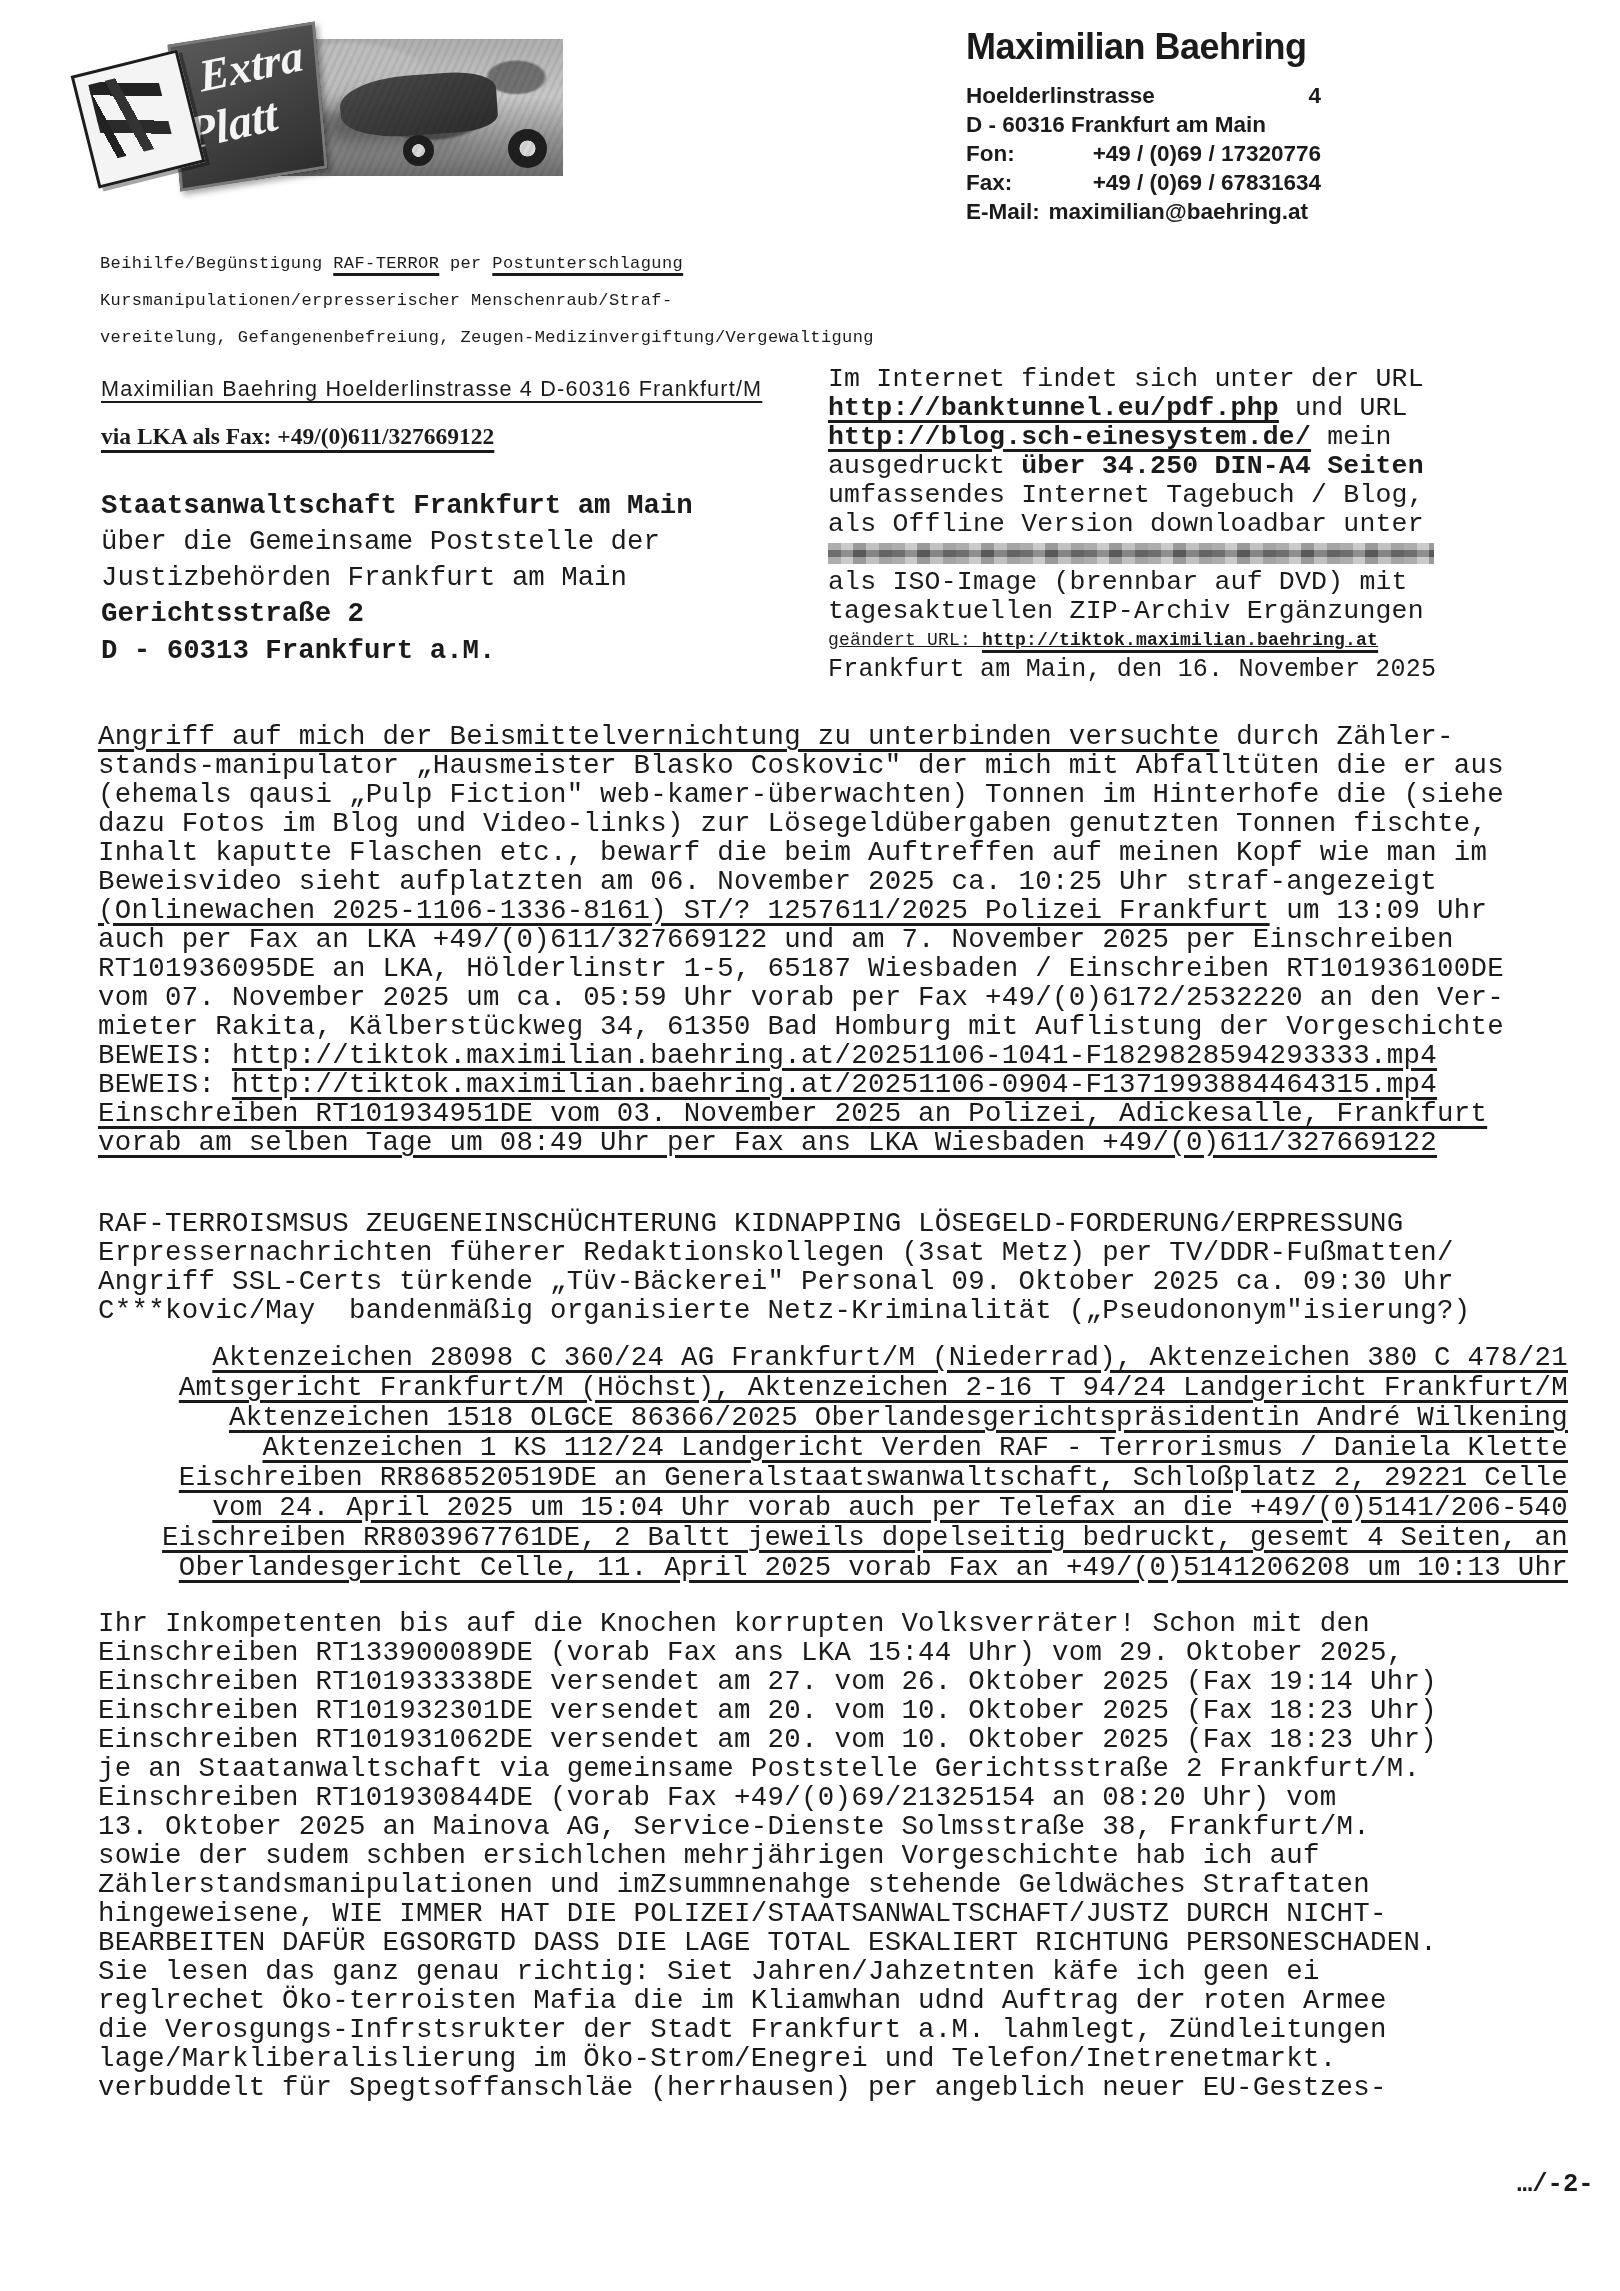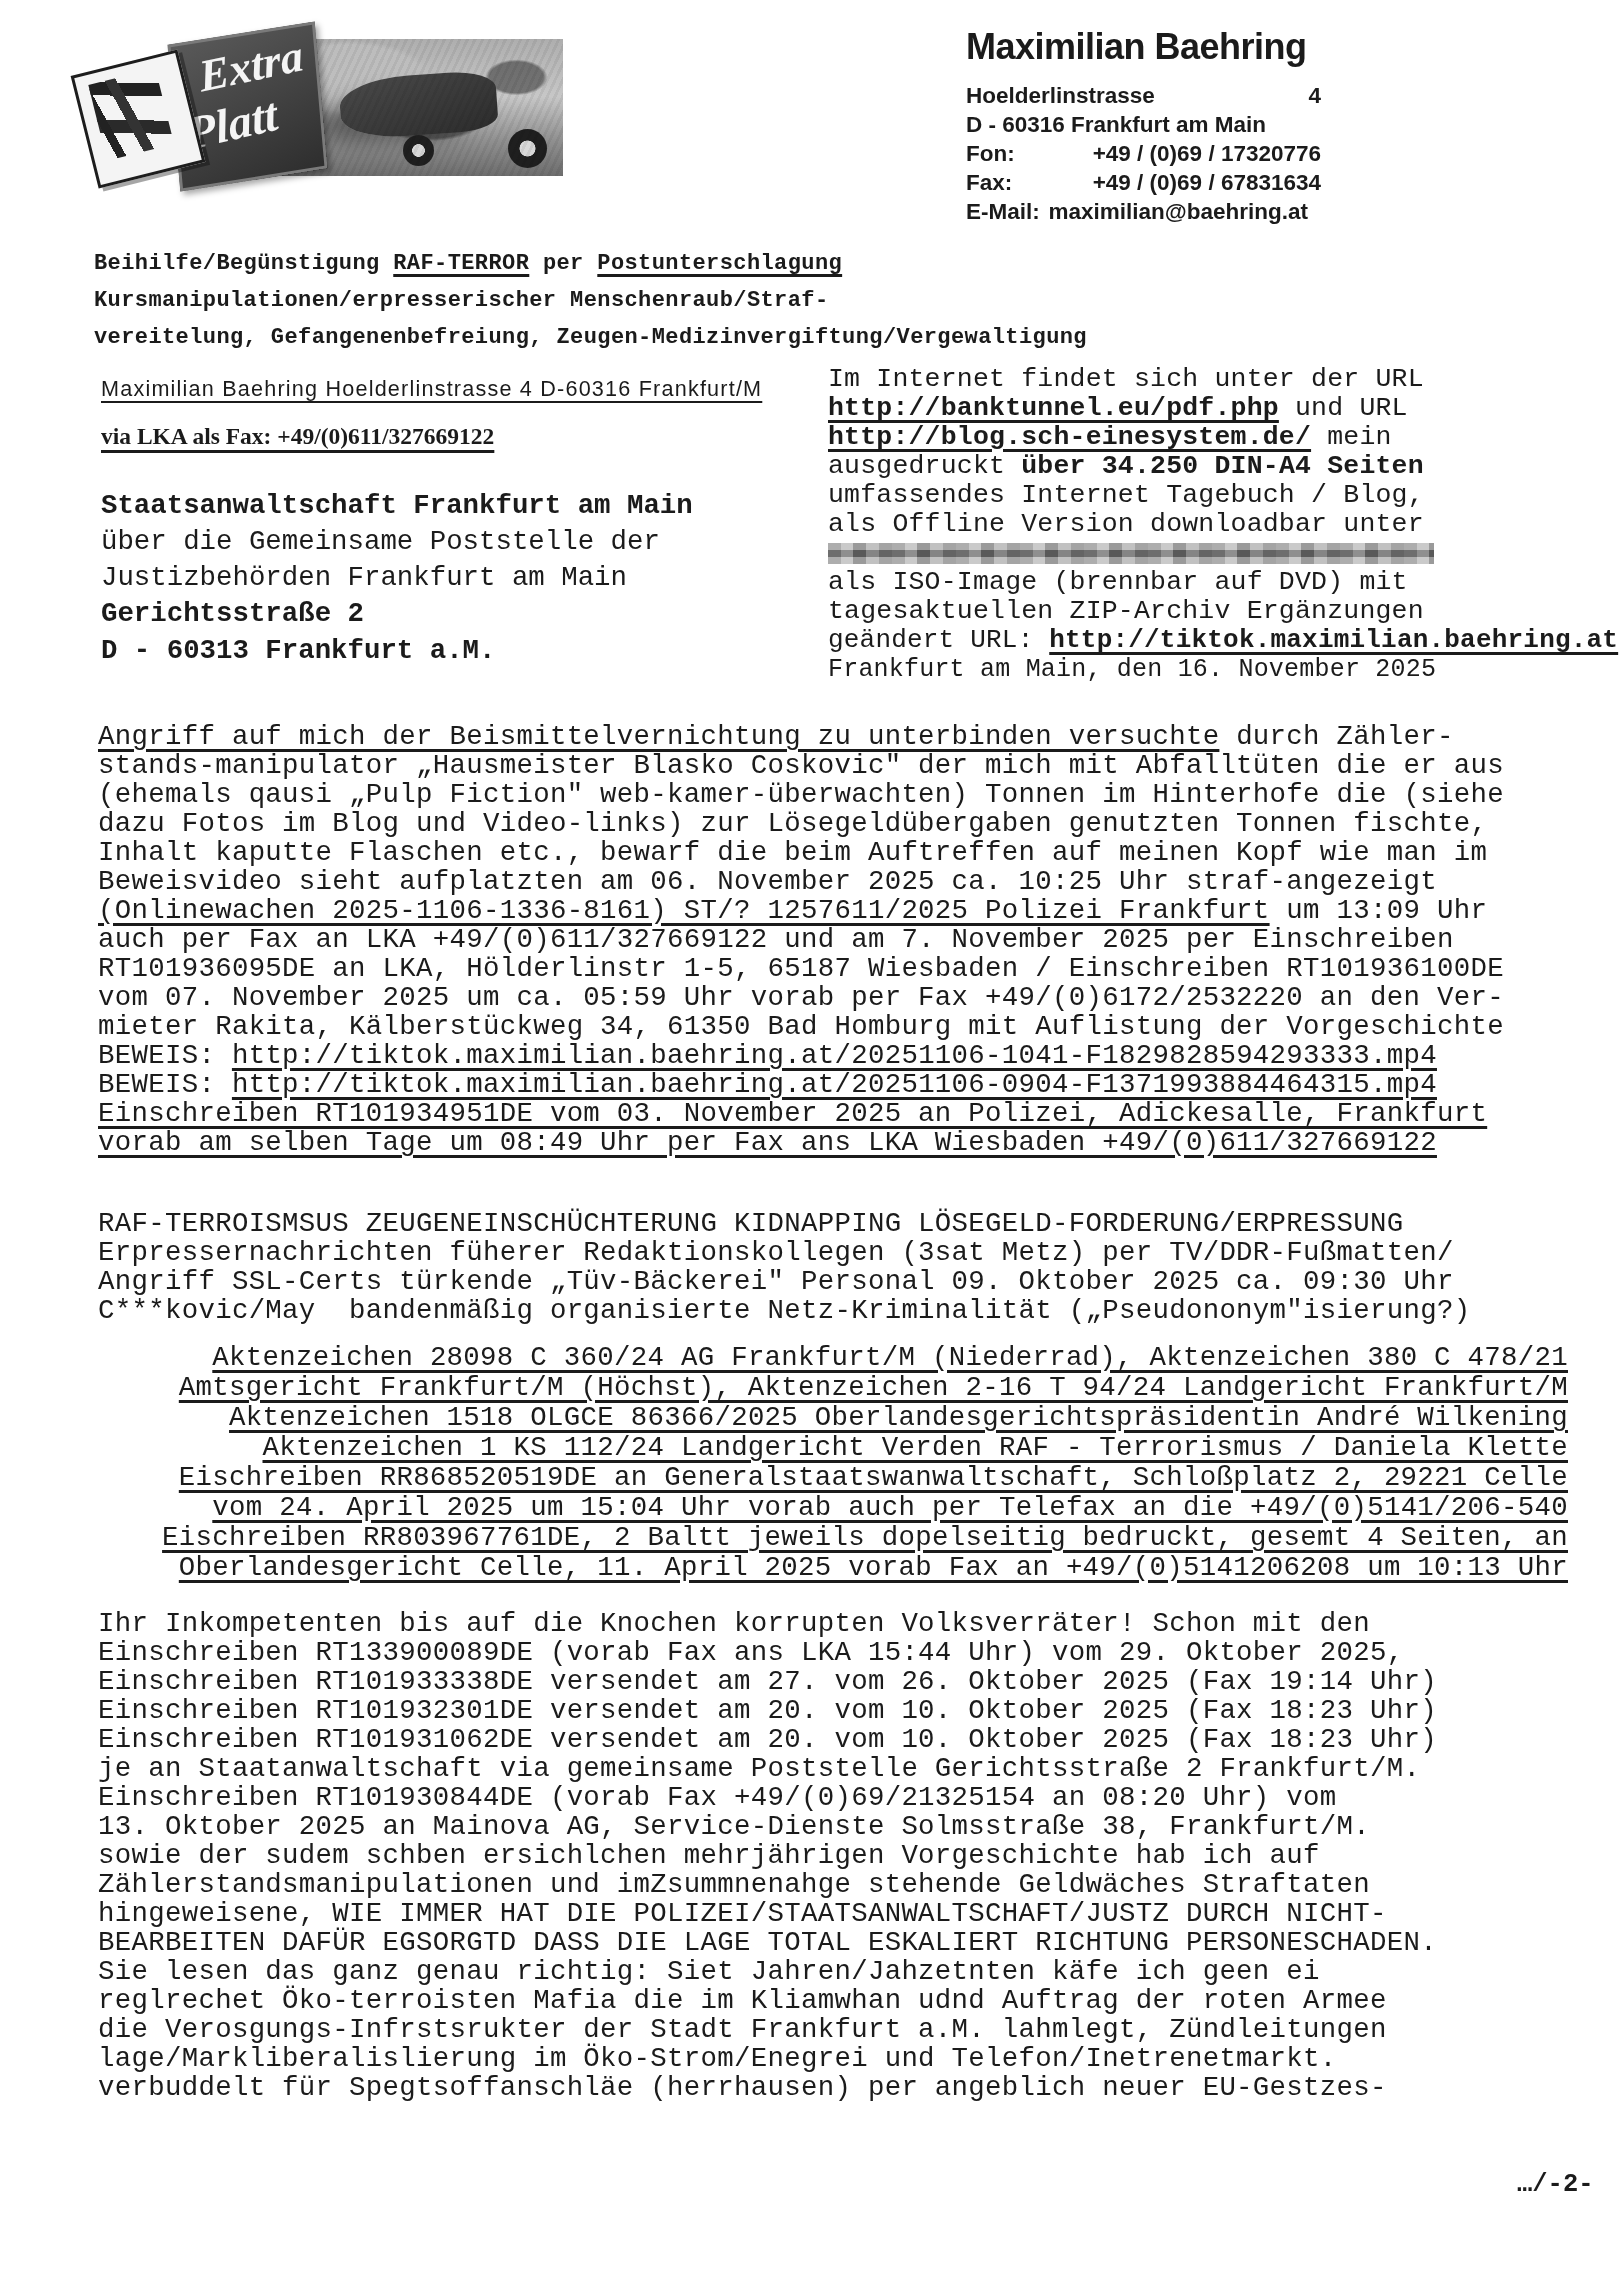--- a/index.html
+++ b/index.html
@@ -57,37 +57,37 @@
       linear-gradient(15deg, transparent 0 30%, #2a2a2a 30% 44%, transparent 44% 70%, #222 70% 84%, transparent 84%);}
 
   
   .header-right{position:absolute;left:966px;top:27.4px;width:355px;
     font-family:"Liberation Sans",sans-serif;font-weight:bold;}
   .hr-name{font-size:36px;letter-spacing:-0.5px;line-height:39px;margin-bottom:15px;}
   .hr-row{display:flex;justify-content:space-between;font-size:22.5px;line-height:29px;}
   .hr-row.single{justify-content:flex-start;gap:8.8px;}
 
   
-  .subject{position:absolute;left:94px;top:245px;
-    font-weight:bold;font-size:22px;line-height:37px;letter-spacing:0.4px;}
+  .subject{position:absolute;left:100px;top:245px;
+    font-weight:normal;font-size:17px;line-height:37px;letter-spacing:0.4px;}
 
   
   .sender{position:absolute;left:101px;top:376px;
     font-family:"Liberation Sans",sans-serif;font-size:21.6px;letter-spacing:1.2px;
     text-decoration:underline;text-decoration-thickness:2px;text-underline-offset:4.9px;}
   .viafax{position:absolute;left:101px;top:423px;
     font-size:23.5px;font-weight:bold;
     text-decoration:underline;text-decoration-thickness:2.5px;text-underline-offset:5.9px;font-family:Liberation Serif, serif;}
   .recipient{position:absolute;left:101px;top:488px;font-size:27.4px;line-height:36px;}
   .recipient .gap-top{margin-top:1px;}
 
   
   .infocol{position:absolute;left:828px;top:365px;width:652px;
     font-size:26.5px;line-height:29px;letter-spacing:0.2px;}
-  .infocol .small{font-size:26px;}
+  .infocol .small{font-size:18px;text-decoration:underline;}
   .infocol .date{font-size:25px;}
   .redacted{width:606px;height:21.6px;margin:3.9px 0;
     background:
       repeating-linear-gradient(90deg,#8a8a8a 0 12.7px,#b3b3b3 12.7px 25.5px,#6f6f6f 25.5px 38px,#a6a6a6 38px 51px,#7d7d7d 51px 64px),
       repeating-linear-gradient(0deg,rgba(255,255,255,.3) 0 6.9px,rgba(0,0,0,.2) 6.9px 13.7px);
     background-blend-mode:overlay;}
 
   
   .para{position:absolute;left:98px;width:1470px;
     font-size:27.4px;line-height:29px;letter-spacing:0.3px;}

